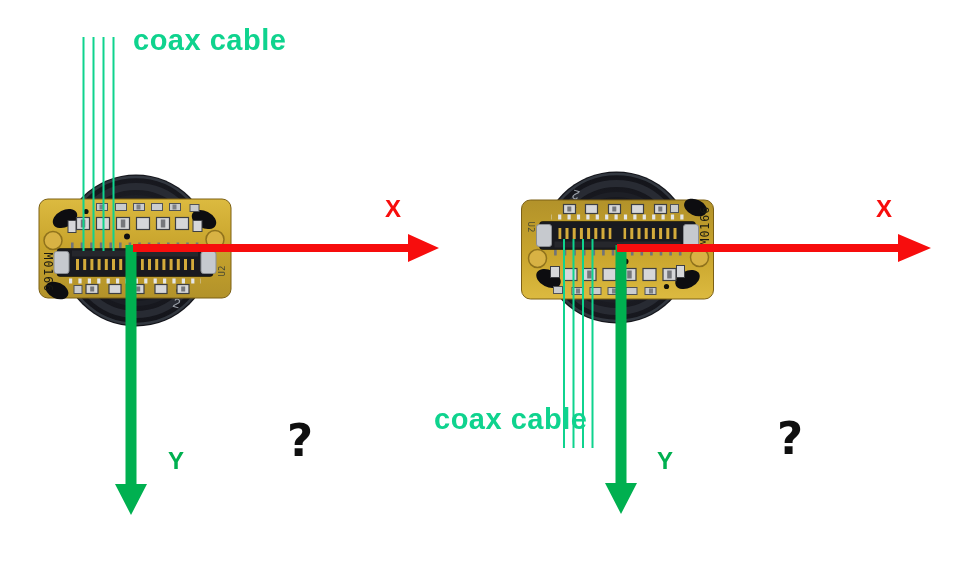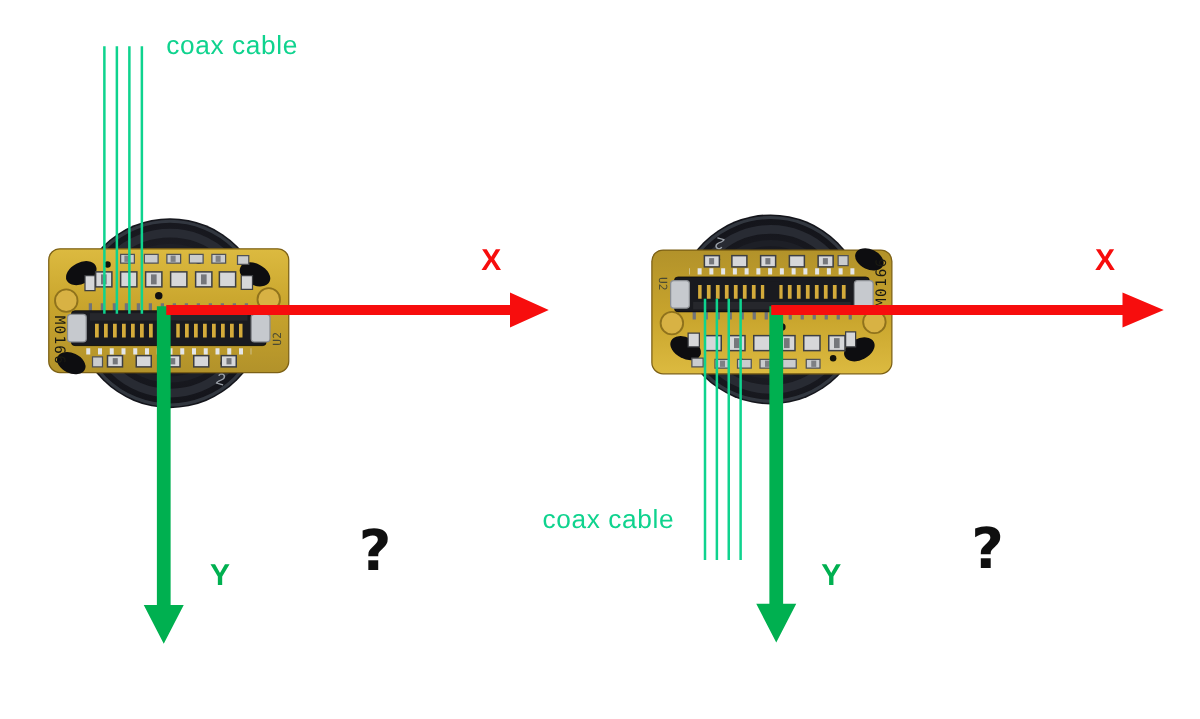--- a/index.html
+++ b/index.html
@@ -2,21 +2,21 @@
 <html><head>
 <meta charset="utf-8">
 <style>
   html,body{margin:0;padding:0;background:#ffffff;}
   .stage{
     position:relative;width:960px;height:575px;background:#ffffff;overflow:hidden;
     font-family:"Liberation Sans", sans-serif;
   }
   .stage svg{position:absolute;left:0;top:0;}
   .label{position:absolute;white-space:nowrap;line-height:1;}
-  .coax-label{font-size:21px;font-weight:400;letter-spacing:0.5px;}
+  .coax-label{font-size:29px;font-weight:700;letter-spacing:0.5px;}
   .axis-label{font-size:24px;font-weight:bold;}
   .question-label{
     font-family:"DejaVu Sans", sans-serif;
     font-size:45px;font-weight:bold;
   }
   .coax-label-left{left:133px;top:26px;}
   .coax-label-right{left:434px;top:405px;}
   .x-label-left{left:385px;top:197px;}
   .x-label-right{left:876px;top:197px;}
   .y-label-left{left:168px;top:449px;}

